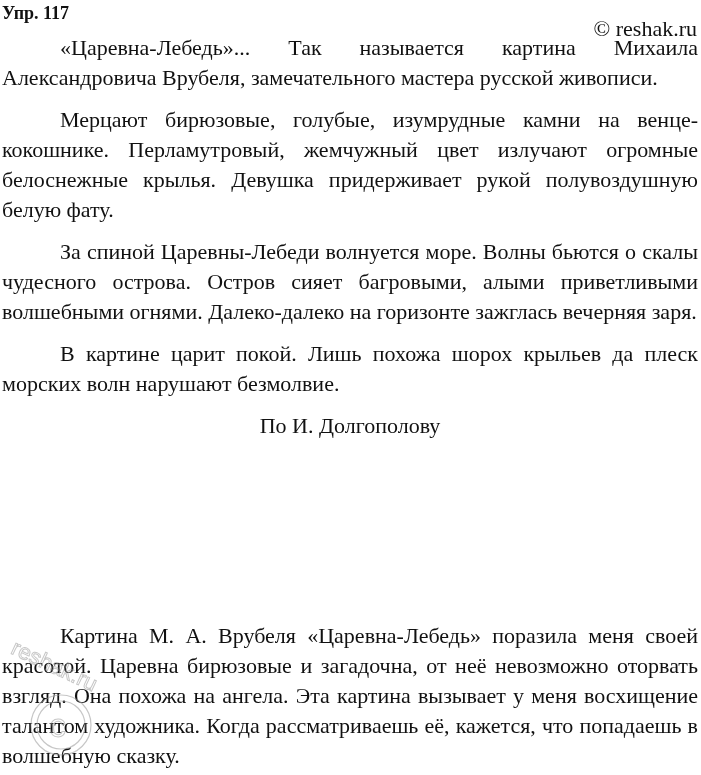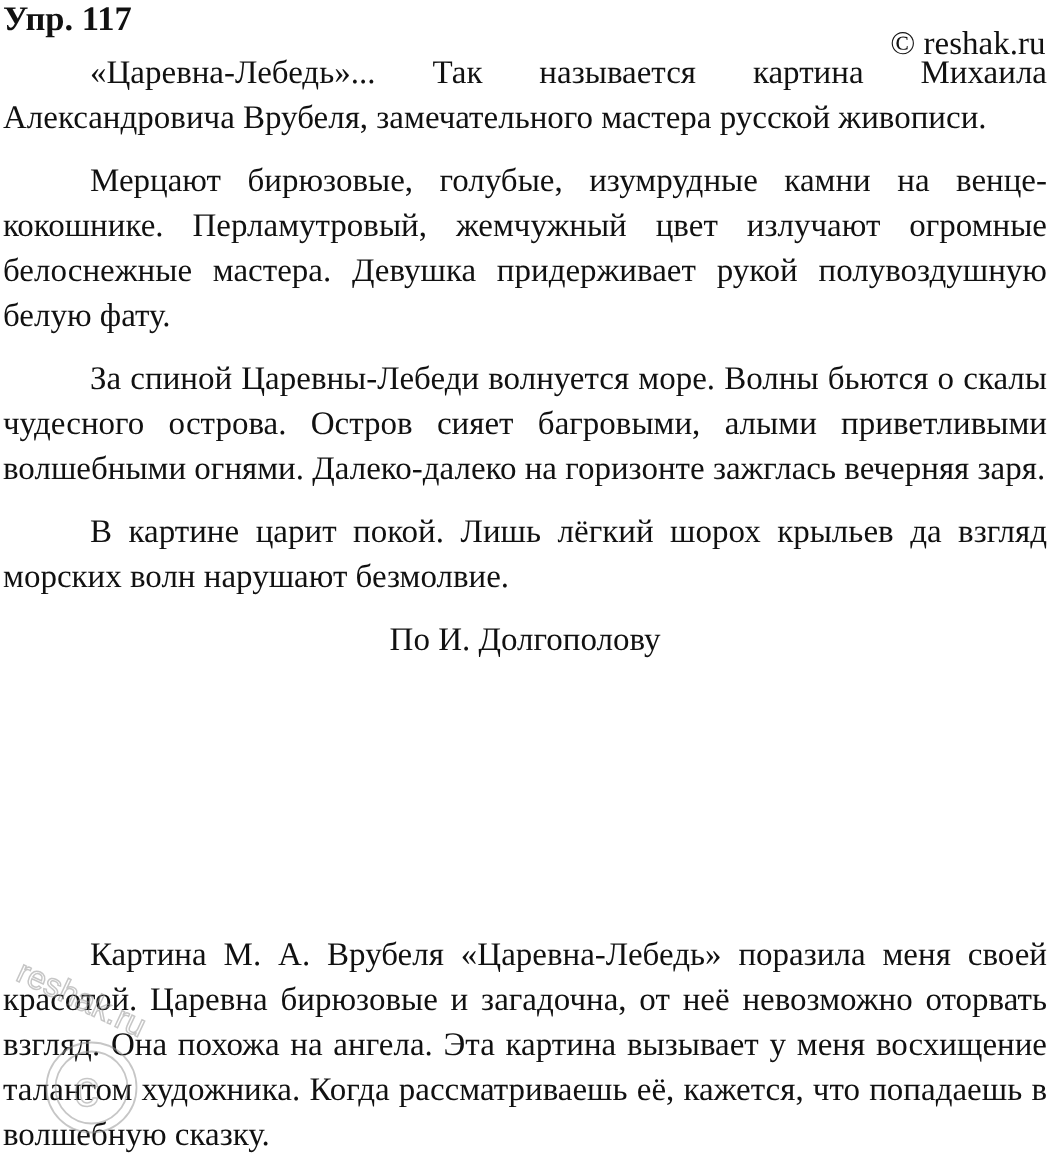--- a/index.html
+++ b/index.html
@@ -1,21 +1,21 @@
 <!DOCTYPE html>
 <html><head>
   <meta charset="utf-8">
   <style>
     html, body { margin: 0; padding: 0; background: #ffffff; }
     body {
       width: 701px; height: 775px; overflow: hidden; position: relative;
       font-family: "Liberation Serif", serif; color: #111111;
     }
     .header { position: absolute; top: 0; left: 0; width: 701px; height: 30px; }
-    .ex-title { position: absolute; left: 2px; top: 0px; font-weight: bold; font-size: 23px; line-height: 26px; }
+    .ex-title { position: absolute; left: 2px; top: 0px; font-weight: bold; font-size: 18px; line-height: 26px; }
     .copyright { position: absolute; right: 4px; top: 0px; font-size: 22px; line-height: 26px; margin-top: 16px; }
     .content { position: absolute; left: 2px; top: 33px; width: 696px; }
     p {
       margin: 0 0 12px 0; font-size: 22px; line-height: 30px;
       text-align: justify; text-indent: 58px;
     }
     p.author { text-align: center; text-indent: 0; margin-top: 0; }
     .essay { position: absolute; left: 2px; top: 621px; width: 696px; }
     .watermark {
       position: absolute; left: 6px; top: 640px; width: 120px; height: 130px;
@@ -25,23 +25,23 @@
 </head>
 <body>
 
 <div class="header">
   <div class="ex-title">Упр. 117</div>
   <div class="copyright">© reshak.ru</div>
 </div>
 
 <div class="content">
   <p>«Царевна-Лебедь»... Так называется картина Михаила Александровича Врубеля, замечательного мастера русской живописи.</p>
-  <p>Мерцают бирюзовые, голубые, изумрудные камни на венце-кокошнике. Перламутровый, жемчужный цвет излучают огромные белоснежные мастера. Девушка придерживает рукой полувоздушную белую фату.</p>
+  <p>Мерцают бирюзовые, голубые, изумрудные камни на венце-кокошнике. Перламутровый, жемчужный цвет излучают огромные белоснежные крылья. Девушка придерживает рукой полувоздушную белую фату.</p>
   <p>За спиной Царевны-Лебеди волнуется море. Волны бьются о скалы чудесного острова. Остров сияет багровыми, алыми приветливыми волшебными огнями. Далеко-далеко на горизонте зажглась вечерняя заря.</p>
-  <p>В картине царит покой. Лишь лёгкий шорох крыльев да взгляд морских волн нарушают безмолвие.</p>
+  <p>В картине царит покой. Лишь похожа шорох крыльев да плеск морских волн нарушают безмолвие.</p>
   <p class="author">По И. Долгополову</p>
 </div>
 
 <div class="essay">
   <p>Картина М. А. Врубеля «Царевна-Лебедь» поразила меня своей красотой. Царевна бирюзовые и загадочна, от неё невозможно оторвать взгляд. Она похожа на ангела. Эта картина вызывает у меня восхищение талантом художника. Когда рассматриваешь её, кажется, что попадаешь в волшебную сказку.</p>
 </div>
 
 <svg class="watermark" viewBox="0 0 120 130">
   <circle cx="55" cy="85" r="30" fill="none" stroke="#999" stroke-width="1.2"></circle>
   <circle cx="55" cy="85" r="24" fill="none" stroke="#999" stroke-width="1.2"></circle>

